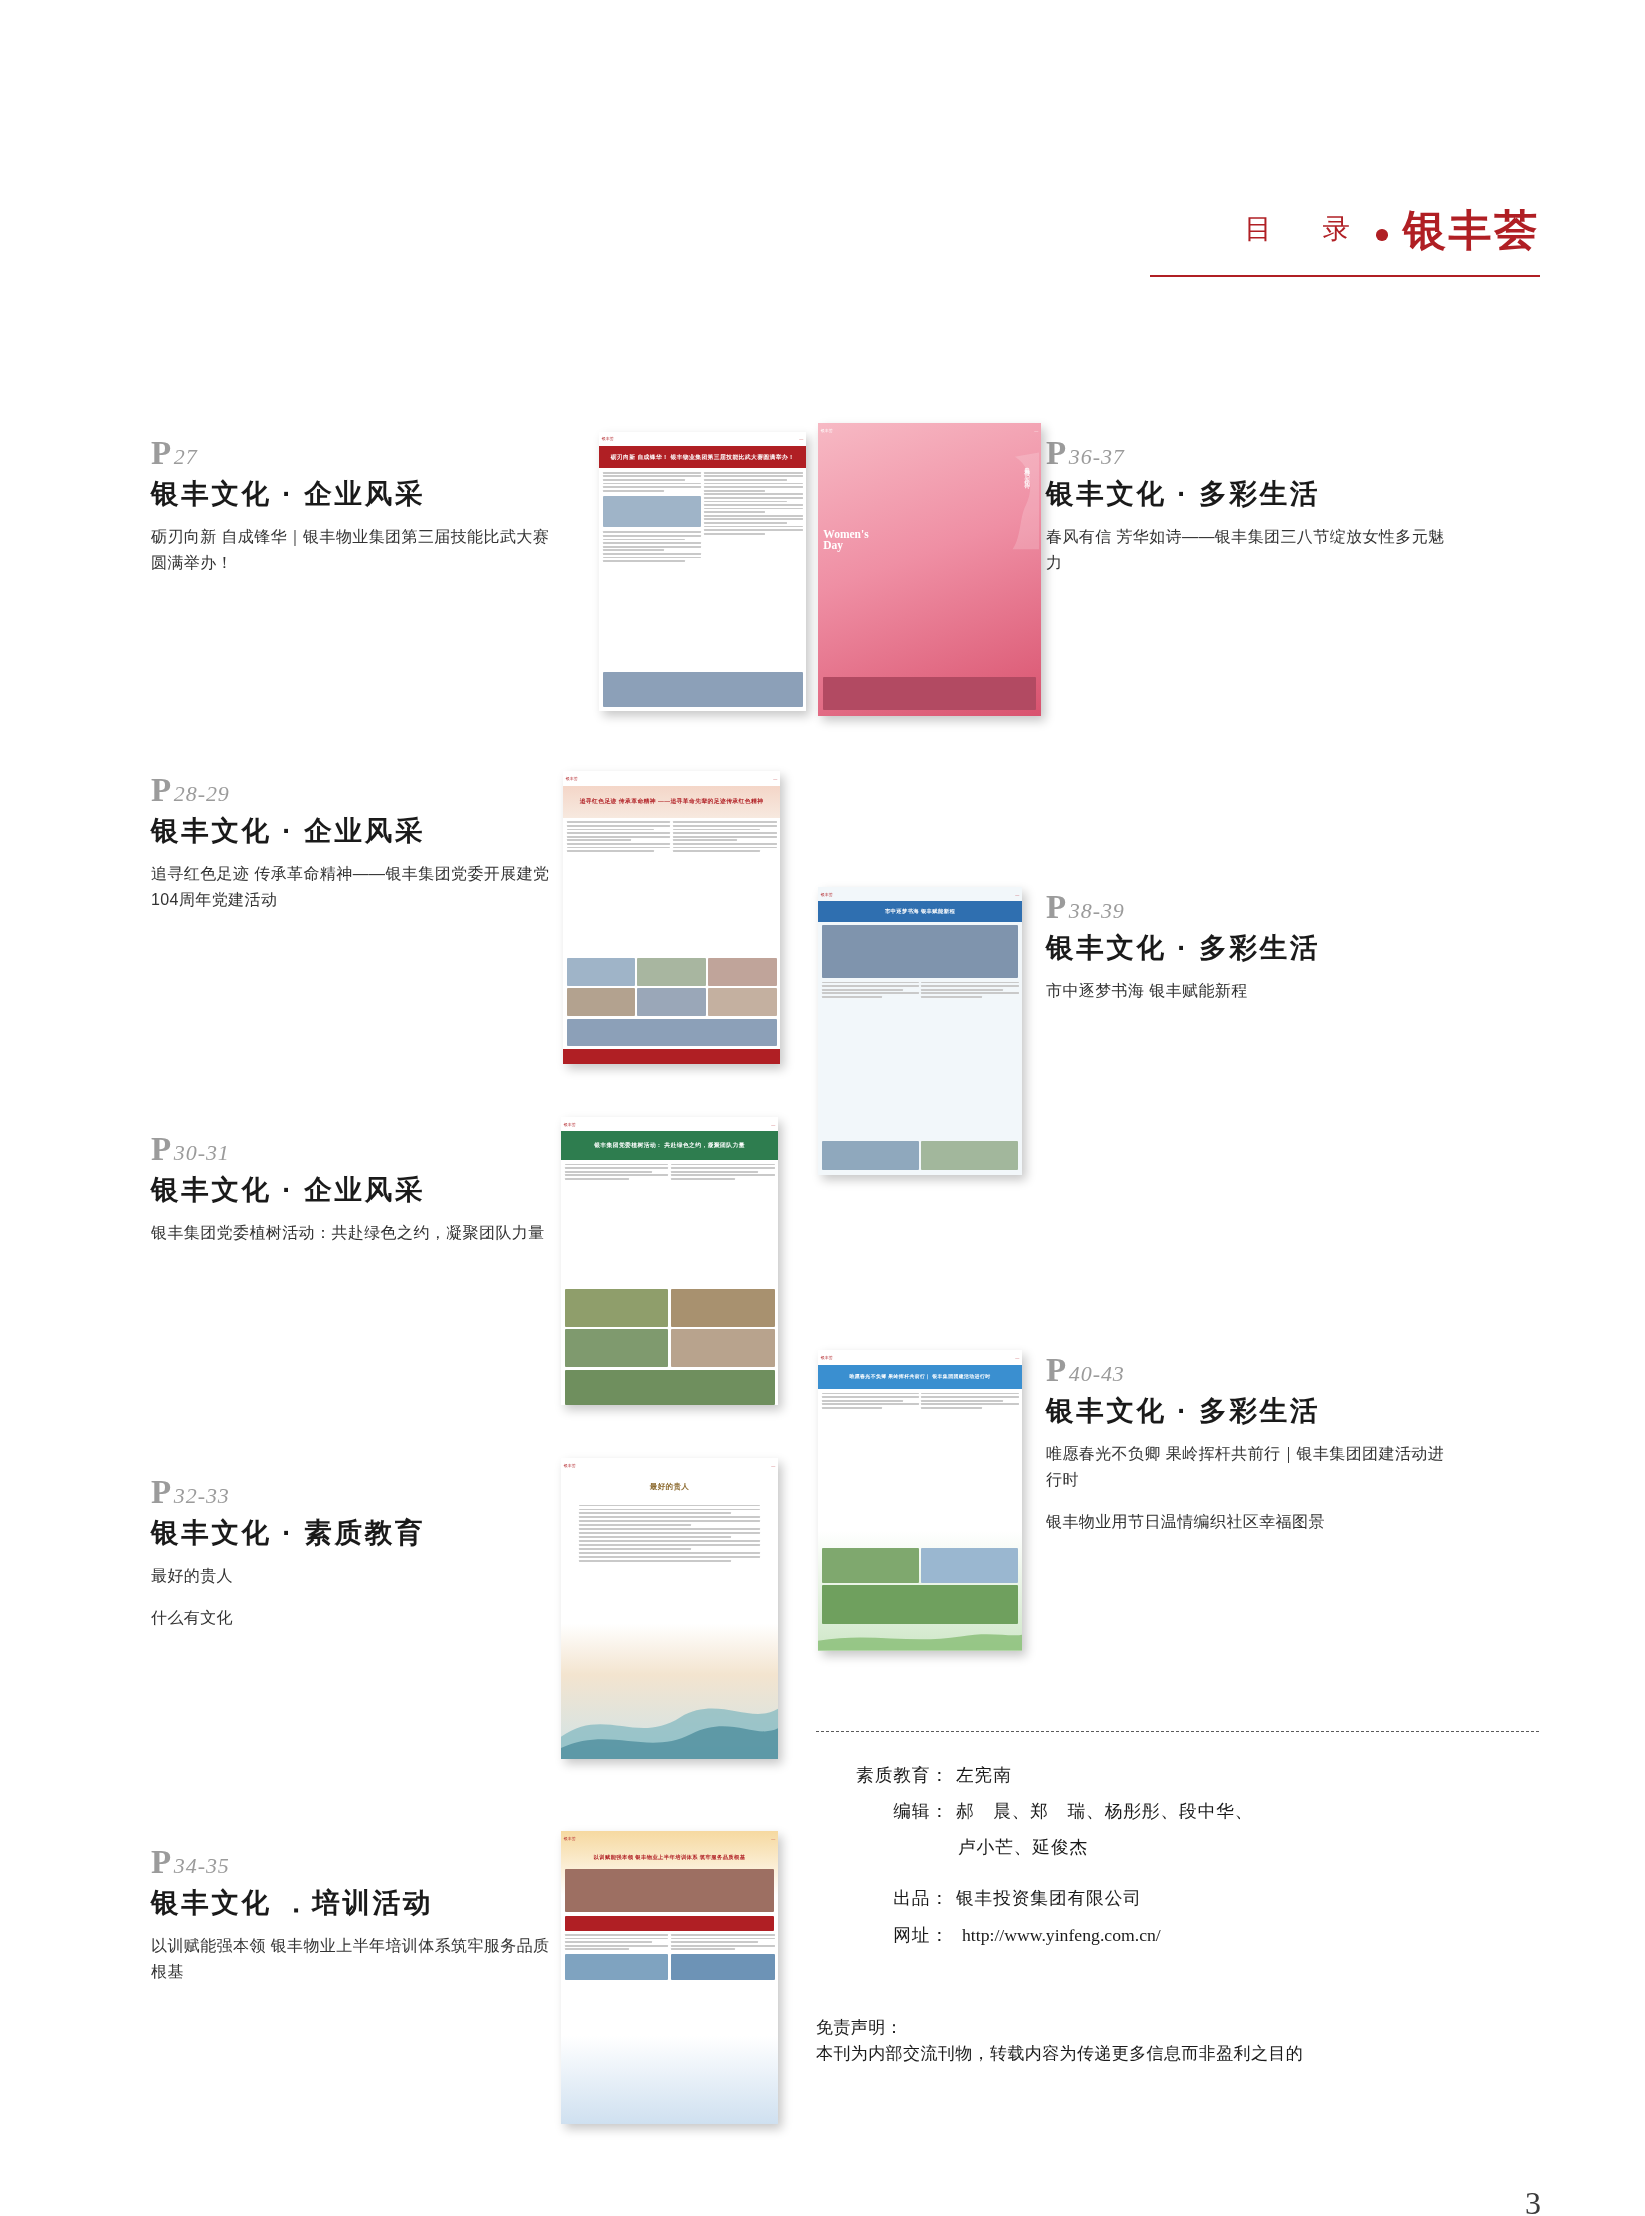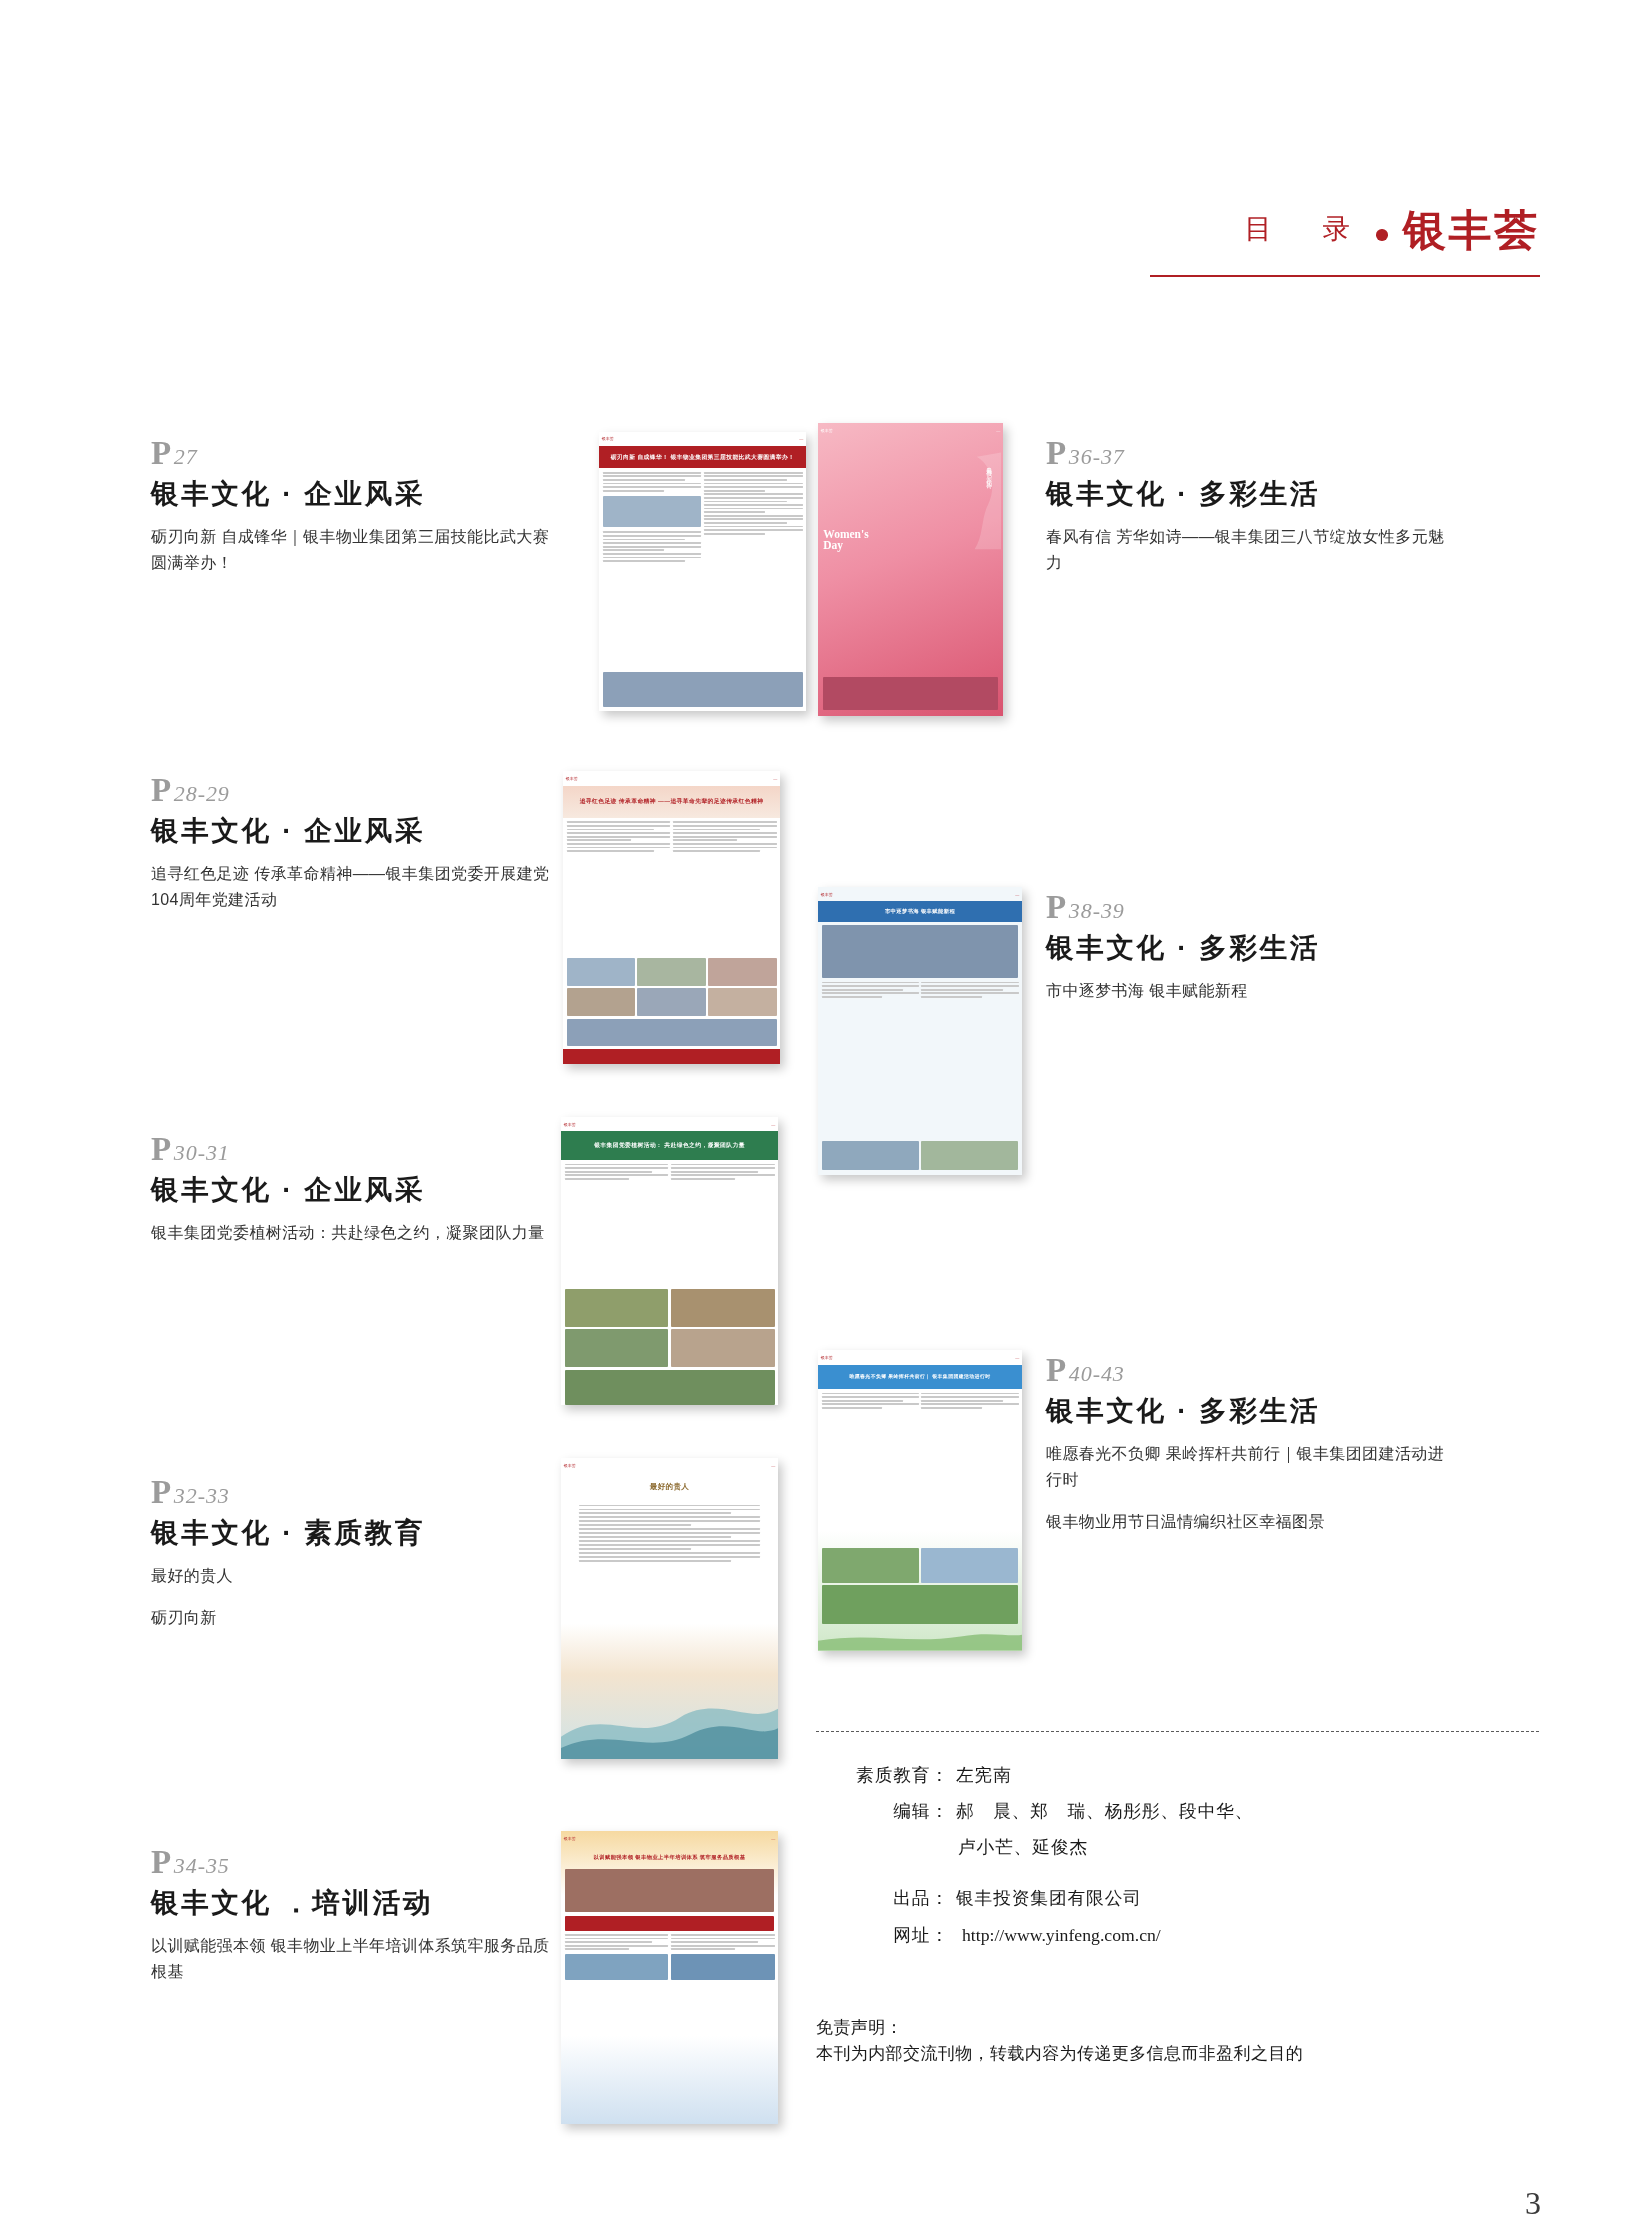--- a/index.html
+++ b/index.html
@@ -262,21 +262,21 @@
   <div class="edesc">银丰集团党委植树活动：共赴绿色之约，凝聚团队力量</div>
 </div>
 
 <div class="entry" style="left:151px; top:1476px; width:399px;">
   <div class="pnum">
     <span class="p">P</span>
     <span class="n">32-33</span>
   </div>
   <div class="etitle">银丰文化 · 素质教育</div>
   <div class="edesc">最好的贵人</div>
-  <div class="edesc">砺刃向新</div>
+  <div class="edesc">什么有文化</div>
 </div>
 
 <div class="entry" style="left:151px; top:1846px; width:399px;">
   <div class="pnum">
     <span class="p">P</span>
     <span class="n">34-35</span>
   </div>
   <div class="etitle">银丰文化 ．培训活动</div>
   <div class="edesc">以训赋能强本领 银丰物业上半年培训体系筑牢服务品质根基</div>
 </div>
@@ -521,21 +521,21 @@
           <div class="txtline"></div>
           <div class="txtline m"></div>
         <div class="txtline"></div>
           <div class="txtline s"></div>
         <div class="photo" style="height:26.6px;background:#6d93b6;margin-top:1.8px;"></div>
       </div>
     </div>
   </div>
 </div>
 
-<div class="thumb" style="left:818px; top:423px; width:185px; height:293px;">
+<div class="thumb" style="left:818px; top:423px; width:223px; height:293px;">
   <div class="thumb-inner" style="background:linear-gradient(160deg,#f7b9c4 0%,#ef8fa4 45%,#d9536f 100%);">
     <div class="th-topbar" style="color:#ffffff;">
       <span>银丰荟</span>
       <span>—</span>
     </div>
     <div style="flex:1;position:relative;">
       <div style="position:absolute;left:5.3px;top:38%;color:#ffffff;font-family:'Liberation Serif',serif;font-size:11.5px;font-weight:bold;line-height:1;white-space:pre-line;">Women's
 Day</div>
       <div style="position:absolute;right:9.8px;top:10%;color:#ffffff;font-size:5.8px;writing-mode:vertical-rl;letter-spacing:1.8px;">春风有信 芳华如诗</div>
       <svg style="position:absolute;right:1.8px;top:6%;" width="66" height="102" viewBox="0 0 150 230">

